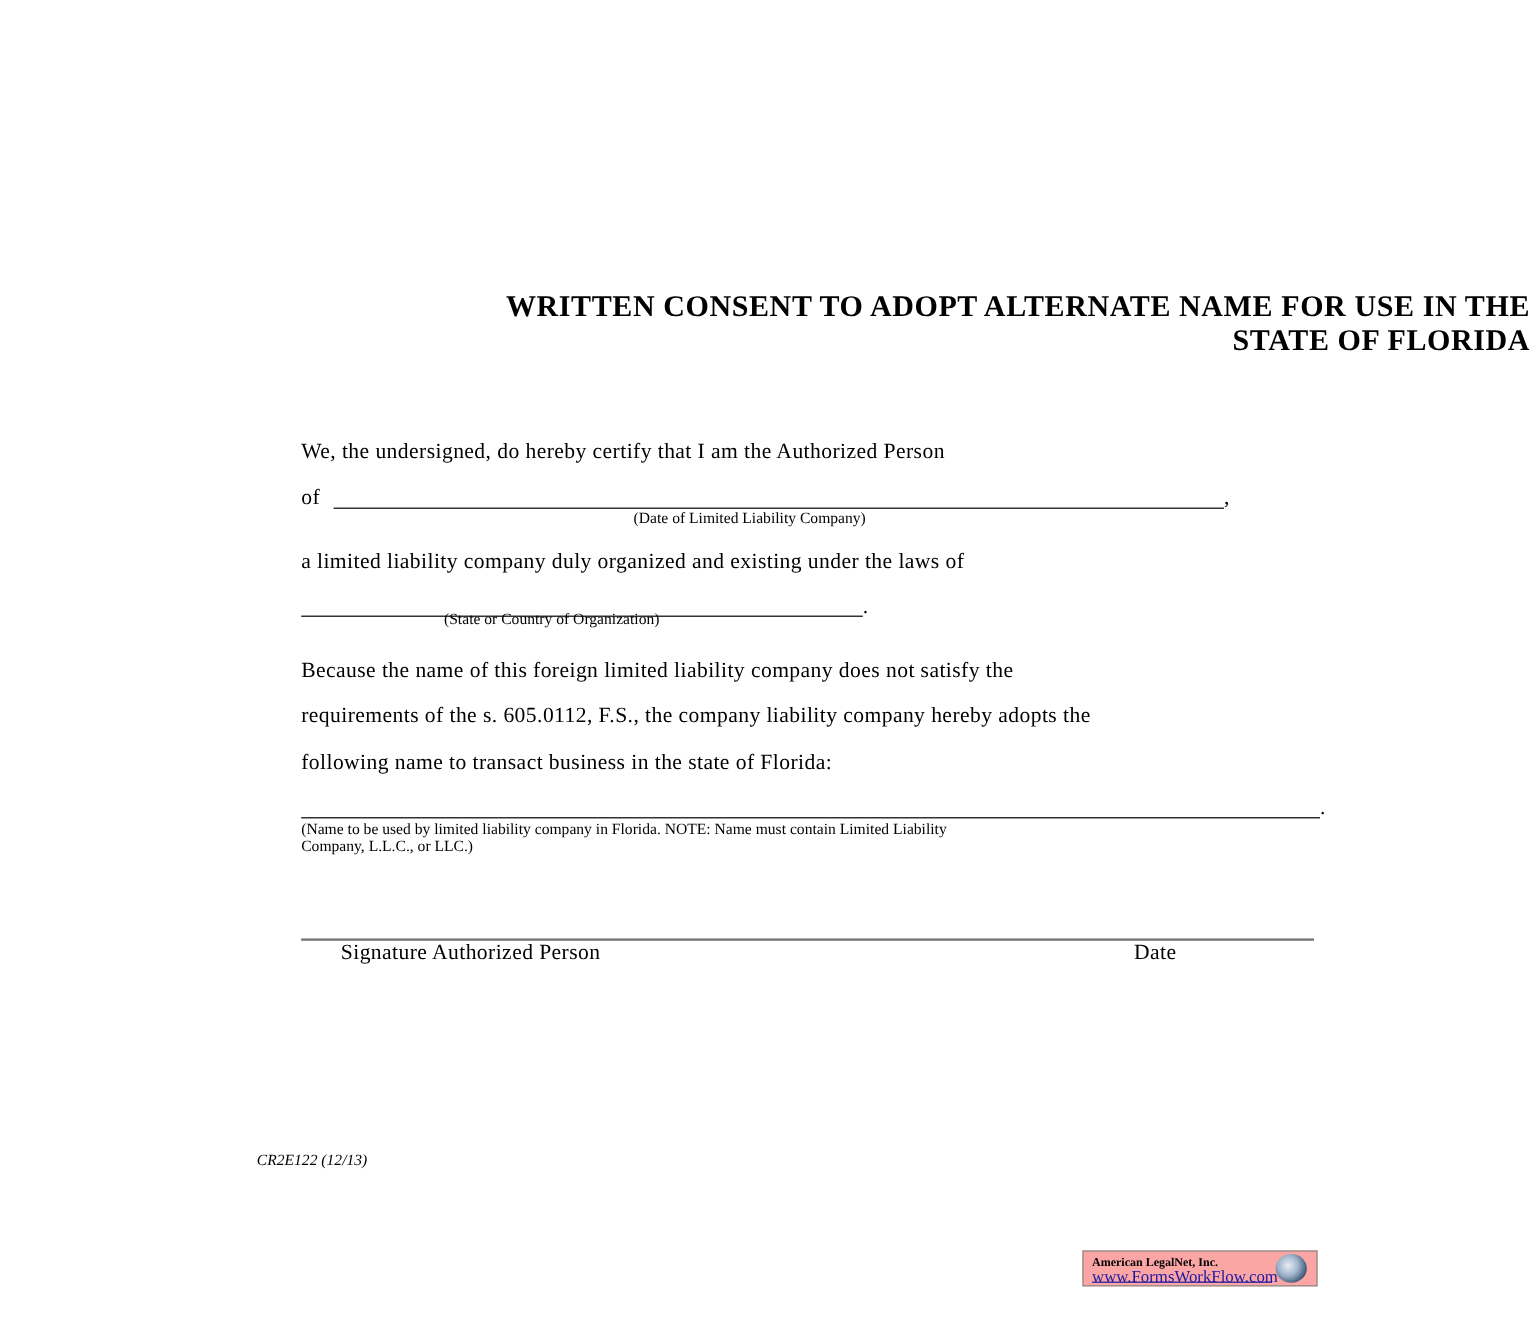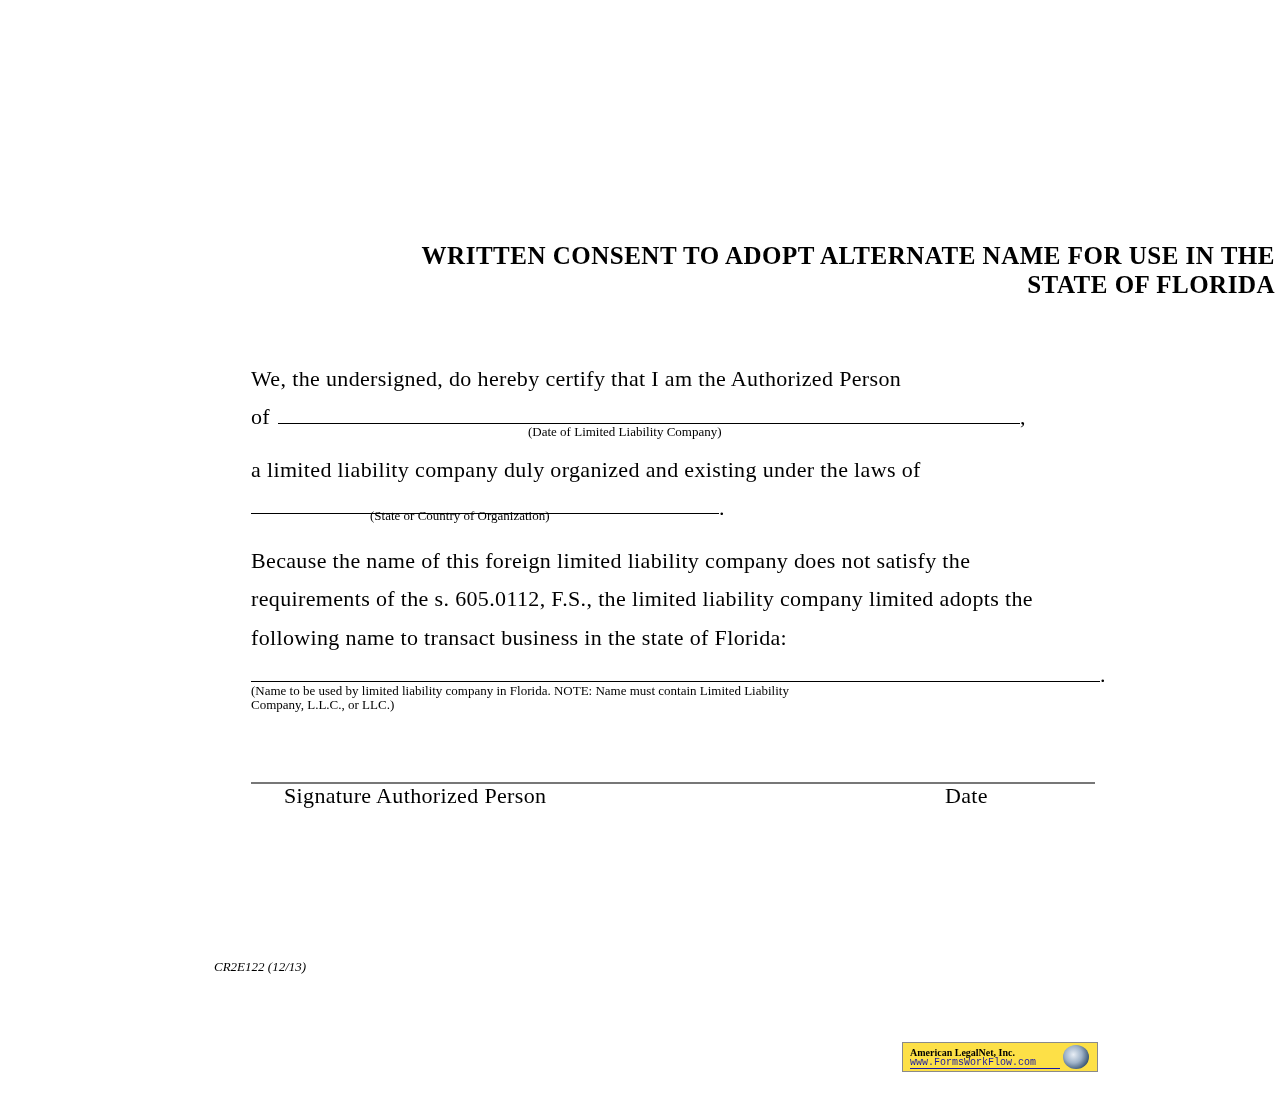--- a/index.html
+++ b/index.html
@@ -5,30 +5,30 @@
     html, body { margin: 0; padding: 0; background: #ffffff; }
     body {
       width: 1275px; height: 1100px; position: relative; overflow: hidden;
       font-family: "Liberation Serif", "DejaVu Serif", serif; color: #000;
     }
     .abs { position: absolute; white-space: nowrap; }
     .title {
       position: absolute; left: 0; width: 1275px; text-align: right;
       font-weight: bold; font-size: 25px; letter-spacing: 0.5px; line-height: 30px;
     }
-    .body-text { font-size: 22px; letter-spacing: 0.35px; }
+    .body-text { font-size: 18px; letter-spacing: 0.35px; }
     .caption { font-size: 13px; }
     .line { position: absolute; height: 0; border-top: 1.5px solid #000; }
     .sigline { position: absolute; height: 0; border-top: 2px solid #777; }
     .logo-box {
       position: absolute; left: 902px; top: 1042px; width: 194px; height: 28px;
-      border: 1px solid #8a8a8a; border-radius: 0; background: #fde047;
+      border: 1px solid #8a8a8a; border-radius: 0; background: #fca5a5;
     }
     .logo-name { position: absolute; left: 7px; top: 4px; font-size: 10px; font-weight: bold; font-family: "Liberation Serif", serif; }
-    .logo-url { position: absolute; left: 7px; top: 14px; font-size: 10px; color: #1a1aa6; font-family: Liberation Mono, monospace; }
+    .logo-url { position: absolute; left: 7px; top: 14px; font-size: 14px; color: #1a1aa6; font-family: Liberation Serif, serif; }
     .logo-url-underline { position: absolute; left: 7px; top: 25px; width: 150px; height: 0; border-top: 1px solid #1a1aa6; }
     .globe {
       position: absolute; left: 160px; top: 2px; width: 26px; height: 24px; border-radius: 50%;
       background: radial-gradient(circle at 40% 40%, #e8eef5 0%, #9fb3c9 40%, #3a5674 75%, #1d2d40 100%);
     }
   </style>
 </head>
 <body>
 
 <div>
@@ -43,21 +43,21 @@
   <div class="abs body-text" style="left:1020px; top:404px;">,</div>
   <div class="abs caption" style="left:528px; top:424px;">(Date of Limited Liability Company)</div>
 
   <div class="abs body-text" style="left:251px; top:457px;">a limited liability company duly organized and existing under the laws of</div>
 
   <div class="line" style="left:251px; top:513px; width:468px;"></div>
   <div class="abs body-text" style="left:719px; top:495px;">.</div>
   <div class="abs caption" style="left:370px; top:508px;">(State or Country of Organization)</div>
 
   <div class="abs body-text" style="left:251px; top:548px;">Because the name of this foreign limited liability company does not satisfy the</div>
-  <div class="abs body-text" style="left:251px; top:586px;">requirements of the s. 605.0112, F.S., the limited liability company limited adopts the</div>
+  <div class="abs body-text" style="left:251px; top:586px;">requirements of the s. 605.0112, F.S., the company liability company hereby adopts the</div>
   <div class="abs body-text" style="left:251px; top:625px;">following name to transact business in the state of Florida:</div>
 
   <div class="line" style="left:251px; top:681px; width:849px;"></div>
   <div class="abs body-text" style="left:1100px; top:662px;">.</div>
   <div class="abs caption" style="left:251px; top:683px;">(Name to be used by limited liability company in Florida.  NOTE: Name must contain Limited Liability</div>
   <div class="abs caption" style="left:251px; top:697px;">Company, L.L.C., or LLC.)</div>
 
   <div class="sigline" style="left:251px; top:782px; width:844px;"></div>
   <div class="abs body-text" style="left:284px; top:783px;">Signature Authorized Person</div>
   <div class="abs body-text" style="left:945px; top:783px;">Date</div>

